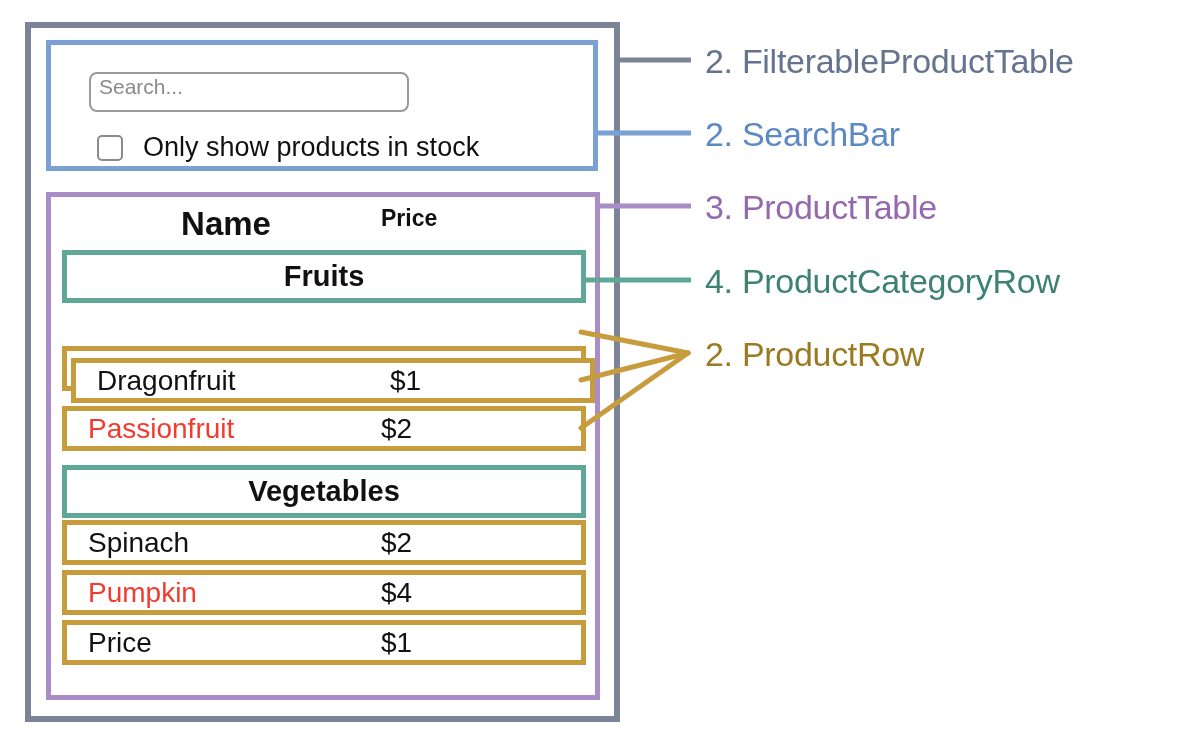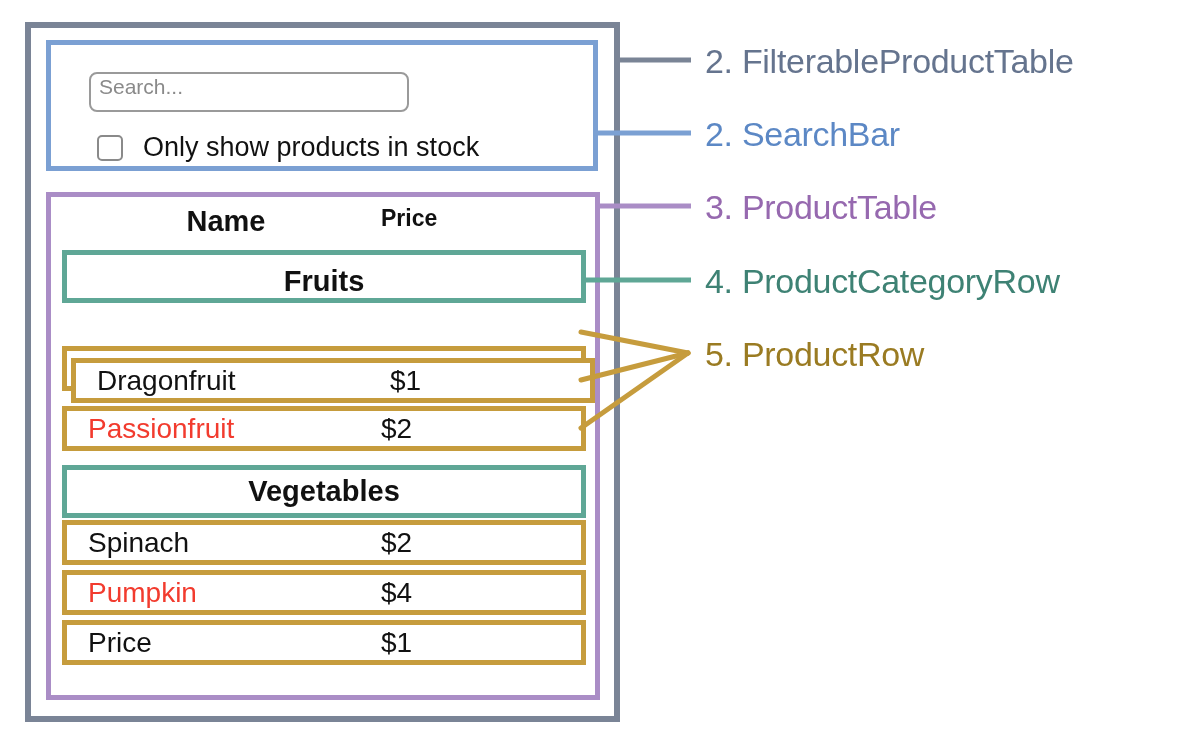--- a/index.html
+++ b/index.html
@@ -69,21 +69,21 @@
     width: 554px; height: 508px;
     border: 5px solid var(--purple_border);
     box-sizing: border-box;
   }
   .col-name {
     position: absolute;
     left: 100px; top: 8px;
     width: 150px;
     text-align: center;
     font-weight: bold;
-    font-size: 29px;
+    font-size: 33px;
   }
   .col-price {
     position: absolute;
     left: 330px; top: 8px;
     font-weight: bold;
     font-size: 23px;
   }
 
   .row {
     position: absolute;
@@ -103,21 +103,21 @@
   }
   .product-row {
     height: 45px;
     border: 5px solid var(--gold_border);
     font-size: 28px;
   }
   .pname { padding-left: 21px; }
   .pprice { position: absolute; left: 314px; }
   .out-of-stock { color: var(--red_text); }
 
-  .cat-fruits     { top: 53px; align-items: flex-end; }
+  .cat-fruits     { top: 53px; }
   .row-apple      { top: 113px; margin-top: 36px; }
   .row-dragon     { top: 161px; margin-left: 9px; }
   .row-passion    { top: 209px; }
   .cat-vegetables { top: 268px; }
   .row-spinach    { top: 323px; }
   .row-pumpkin    { top: 373px; }
   .row-peas       { top: 423px; }
 
   
   .diagram-label {
@@ -196,21 +196,21 @@
         <span class="pname">Price</span>
         <span class="pprice">$1</span>
       </div>
     </div>
   </div>
 
   <div class="diagram-label label-1">2. FilterableProductTable</div>
   <div class="diagram-label label-2">2. SearchBar</div>
   <div class="diagram-label label-3">3. ProductTable</div>
   <div class="diagram-label label-4">4. ProductCategoryRow</div>
-  <div class="diagram-label label-5">5. ProductRow</div>
+  <div class="diagram-label label-5">2. ProductRow</div>
 
   <svg class="connectors" viewBox="0 0 1200 744" xmlns="http://www.w3.org/2000/svg">
     <line x1="614" y1="60" x2="691" y2="60" stroke="var(--slate_border)" stroke-width="5"></line>
     <line x1="593" y1="133" x2="691" y2="133" stroke="var(--blue_border)" stroke-width="5"></line>
     <line x1="595" y1="206" x2="691" y2="206" stroke="var(--purple_border)" stroke-width="5"></line>
     <line x1="581" y1="280" x2="691" y2="280" stroke="var(--teal_border)" stroke-width="5"></line>
     <line x1="581" y1="332" x2="688" y2="353" stroke="var(--gold_border)" stroke-width="5" stroke-linecap="round"></line>
     <line x1="581" y1="380" x2="688" y2="353" stroke="var(--gold_border)" stroke-width="5" stroke-linecap="round"></line>
     <line x1="581" y1="428" x2="688" y2="353" stroke="var(--gold_border)" stroke-width="5" stroke-linecap="round"></line>
   </svg>

